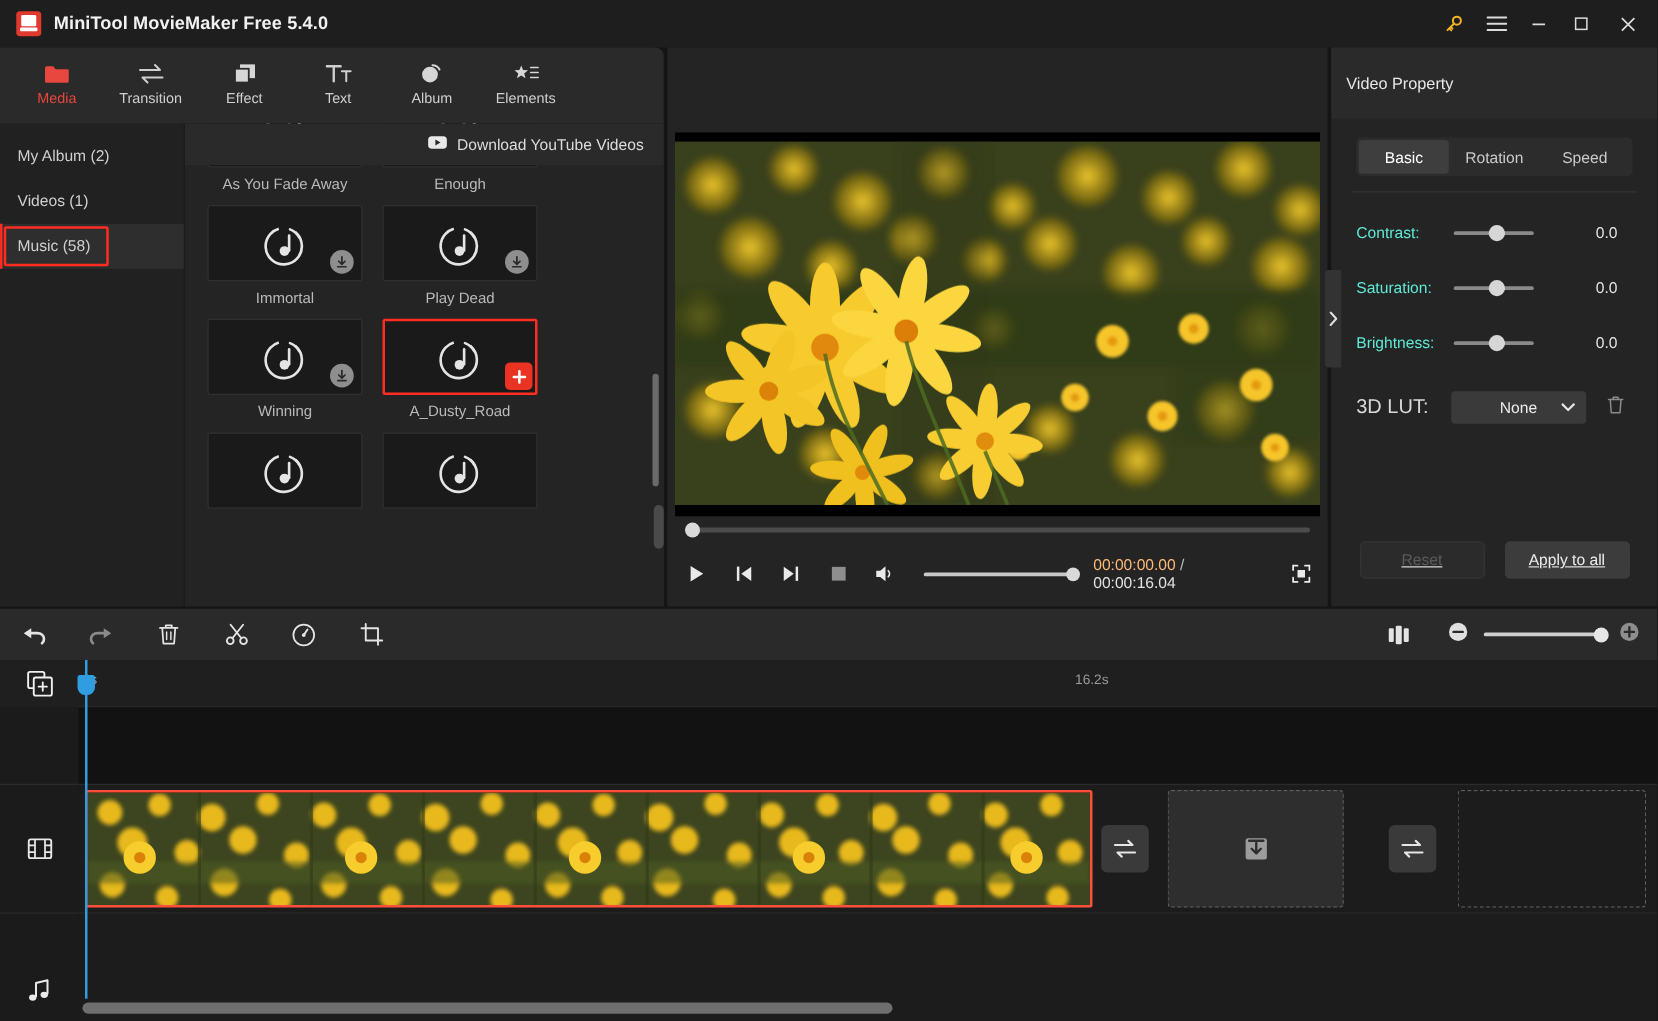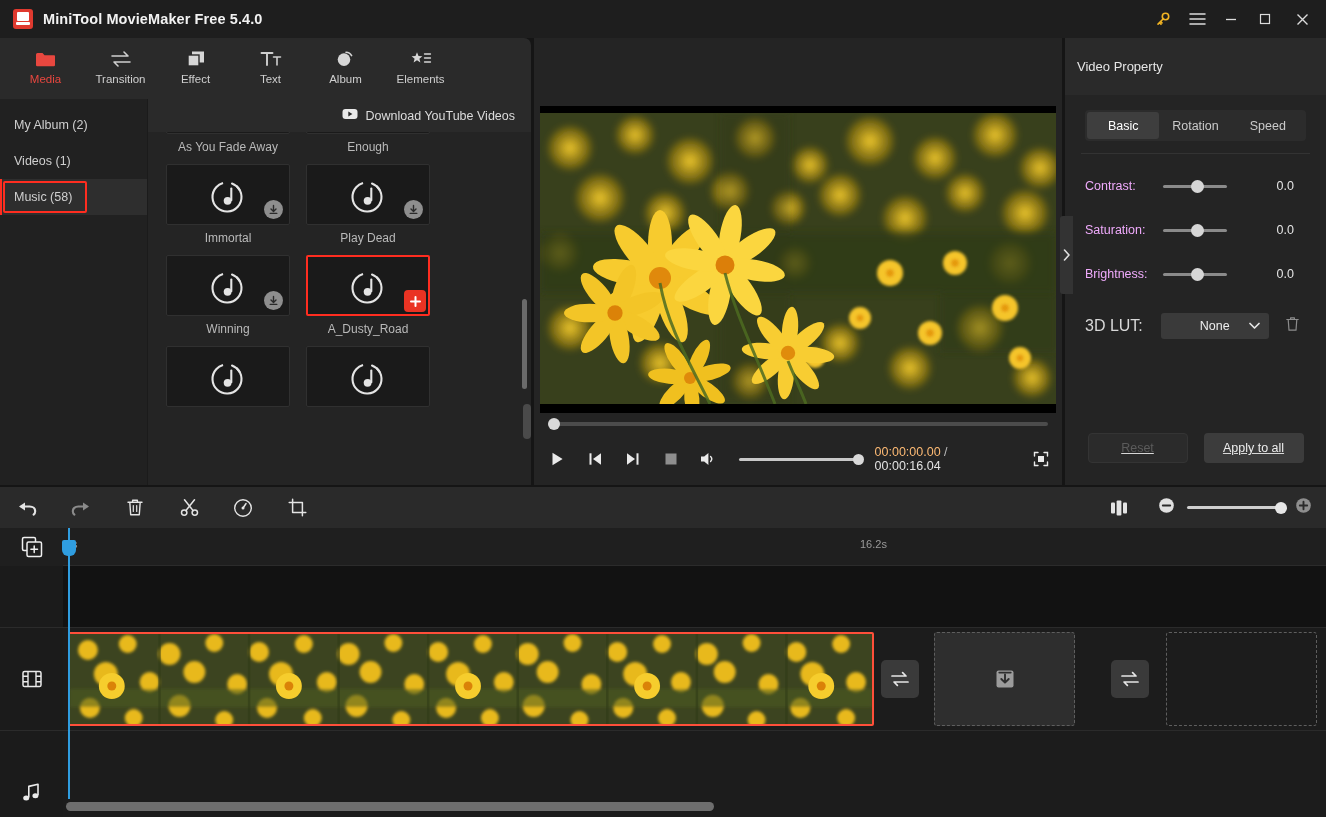--- a/index.html
+++ b/index.html
@@ -162,21 +162,21 @@
   }
   .prop-head { height: 57px; background: #2a2a2a; display: flex; align-items: center; padding-left: 12px; font-size: 13px; color: #e6e6e6; }
   .tabs {
     margin: 15px auto 0; width: 221px; height: 31px; background: #2c2c2c;
     border-radius: 4px; display: flex; padding: 2px;
   }
   .tab { flex: 1; display: flex; align-items: center; justify-content: center; font-size: 12.5px; color: #cacaca; border-radius: 3px; }
   .tab.active { background: #3e3e3e; color: #ffffff; }
   .prop-sep { width: 229px; height: 1px; background: #333; margin: 12px auto 0; }
   .row { display: flex; align-items: center; height: 24px; margin-top: 20px; padding-left: 20px; }
-  .row .lbl { width: 78px; font-size: 12.5px; color: #f0abfc; }
+  .row .lbl { width: 78px; font-size: 12.5px; color: #5eead4; }
   .srow { width: 64px; height: 3px; background: #8a8a8a; border-radius: 2px; position: relative; margin-right: 0; }
   .srow .sk { position: absolute; left: 28px; top: -5px; width: 13px; height: 13px; border-radius: 50%; background: #d6d6d6; }
   .row .val { margin-left: auto; margin-right: 32px; font-size: 12.5px; color: #e4e4e4; }
   .lutrow { display: flex; align-items: center; height: 26px; margin-top: 27px; padding-left: 20px; }
   .lutsel {
     margin-left: 18px; width: 108px; height: 26px; background: #3a3a3a; border-radius: 3px;
     display: flex; align-items: center; justify-content: center; position: relative;
     font-size: 12.5px; color: #ededed;
   }
   .lutsel .chev { position: absolute; right: 9px; top: 50%; transform: translateY(-50%); }

